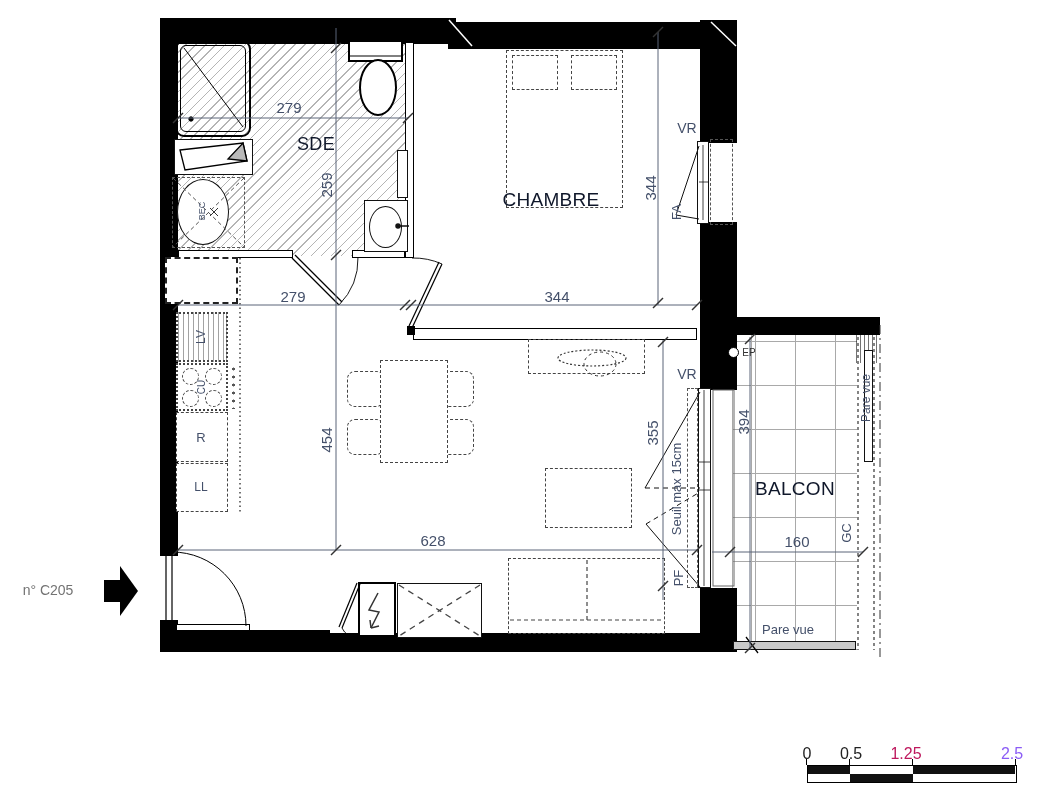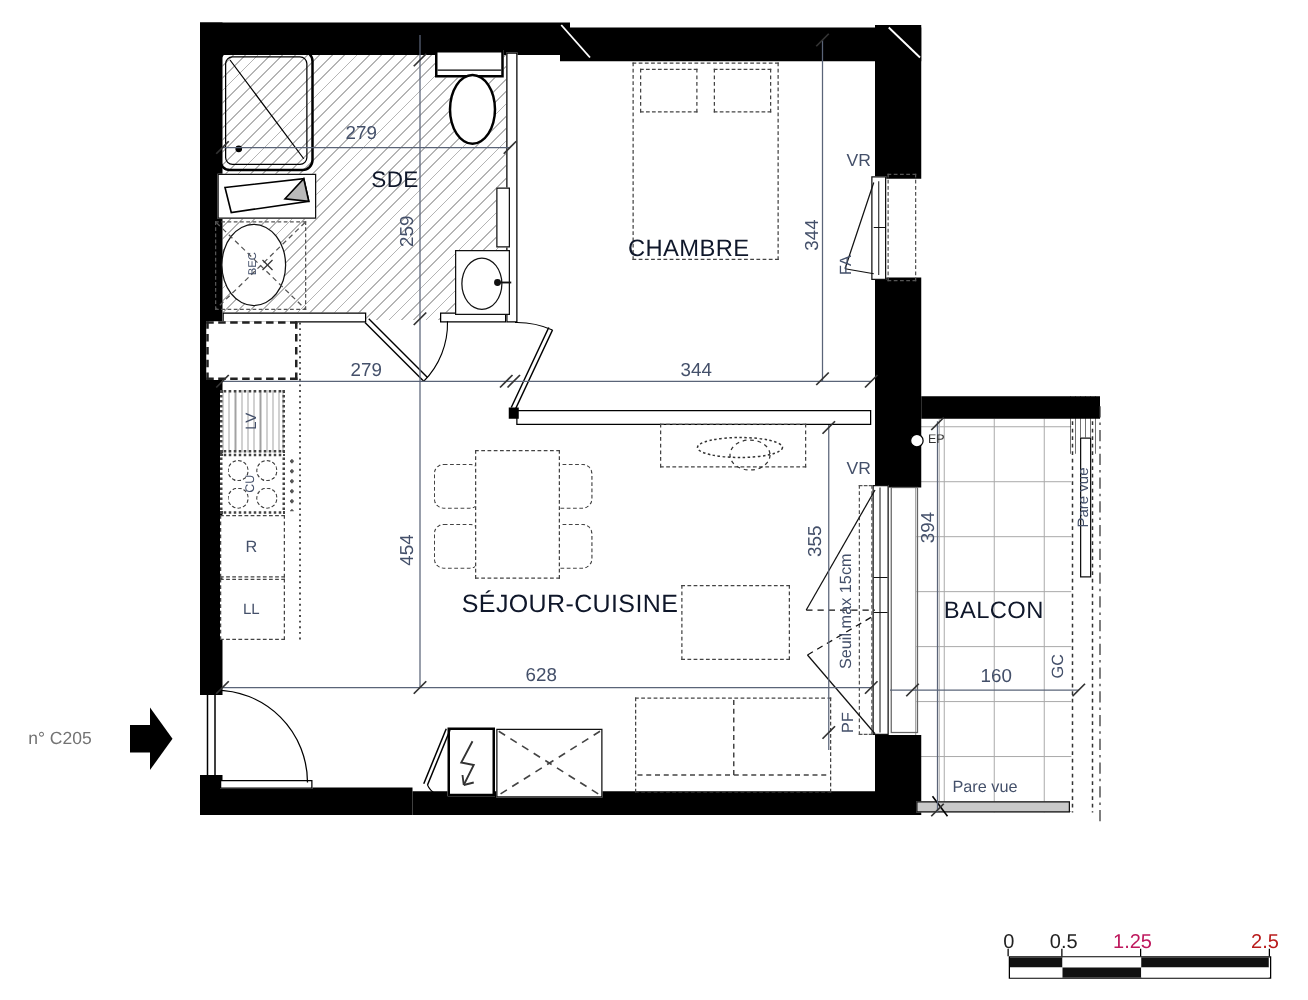--- a/index.html
+++ b/index.html
@@ -239,21 +239,20 @@
         <line x1="692" y1="555" x2="702" y2="545"></line>
       <line x1="745" y1="344" x2="755" y2="334"></line>
         <line x1="745" y1="653" x2="755" y2="643"></line>
       <line x1="725" y1="557" x2="735" y2="547"></line>
         <line x1="858" y1="557" x2="868" y2="547"></line>
     </g>
   </svg>
 
   <div class="pin room z4" style="left:316px;top:144px;font-size:18px;">SDE</div>
   <div class="pin room z4" style="left:551px;top:200px;">CHAMBRE</div>
-  <div class="pin room z4" style="left:456px;top:484px;font-size:20px;">SÉJOUR-CUISINE</div>
   <div class="pin room z4" style="left:795px;top:489px;text-align:right;">BALCON</div>
 
   <div class="pin z4" style="left:289px;top:107px;">279</div>
   <div class="pinv z4" style="left:326px;top:185px;">259</div>
   <div class="pin z4" style="left:293px;top:296px;">279</div>
   <div class="pin z4" style="left:557px;top:296px;">344</div>
   <div class="pinv z4" style="left:650px;top:188px;">344</div>
   <div class="pinv z4" style="left:326px;top:440px;">454</div>
   <div class="pin z4" style="left:433px;top:540px;">628</div>
   <div class="pinv z4" style="left:652px;top:433px;">355</div>
@@ -275,21 +274,21 @@
   <div class="pin z4" style="left:749px;top:352px;font-size:10px;color:#333;">EP</div>
   <div class="pinv z4" style="left:866px;top:398px;font-size:12px;">Pare vue</div>
   <div class="pin z4" style="left:788px;top:629px;font-size:13px;">Pare vue</div>
 
   <div class="pin z4" style="left:48px;top:590px;font-size:14px;color:#737373;">n° C205</div>
 
 
   <div class="pin z4" style="left:807px;top:754px;font-size:16px;color:#222;">0</div>
   <div class="pin z4" style="left:851px;top:754px;font-size:16px;color:#222;">0.5</div>
   <div class="pin z4" style="left:906px;top:754px;font-size:16px;color:#be185d;">1.25</div>
-  <div class="pin z4" style="left:1012px;top:754px;font-size:16px;color:#b91c1c;">2.5</div>
+  <div class="pin z4" style="left:1012px;top:754px;font-size:16px;color:#8b5cf6;">2.5</div>
 
   <div class="abs" style="left:807px;top:765px;width:210px;height:18px;border:1.5px solid #000;box-sizing:border-box;">
     <div class="sb-row">
       <div class="sb-seg" style="width:42px;background:#111;"></div>
       <div class="sb-seg" style="width:63px;background:#fff;"></div>
       <div class="sb-seg" style="width:102px;background:#111;"></div>
     </div>
     <div class="sb-row">
       <div class="sb-seg" style="width:42px;background:#fff;"></div>
       <div class="sb-seg" style="width:63px;background:#111;"></div>

